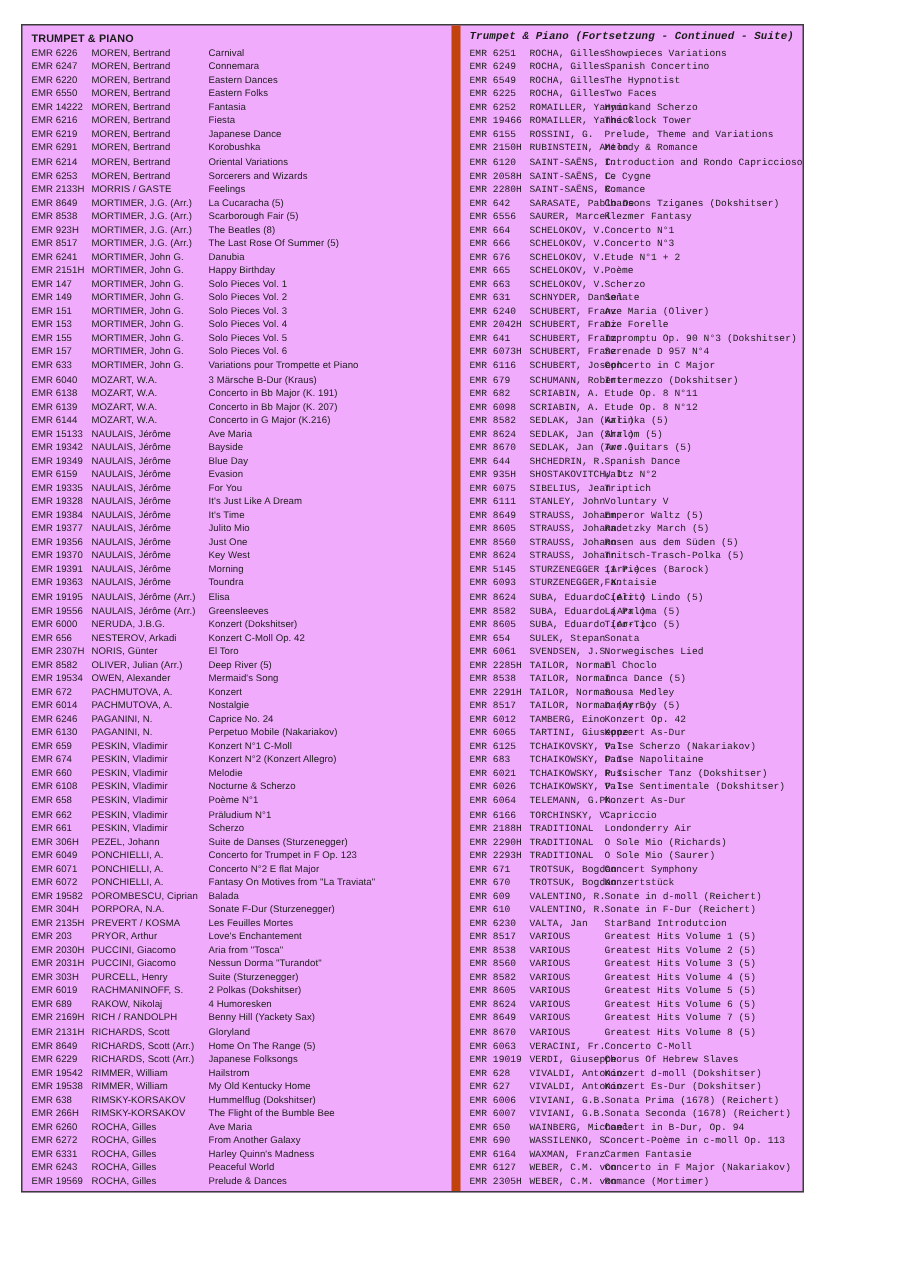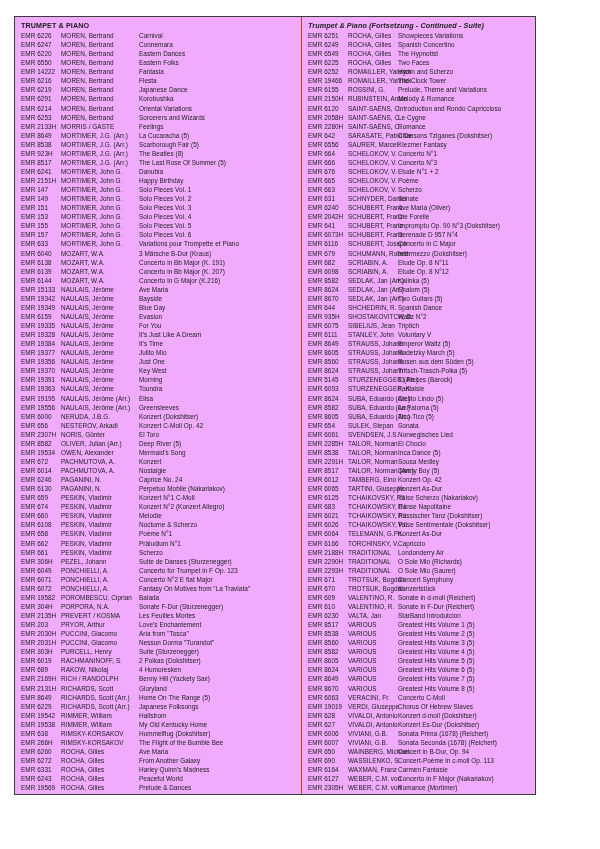--- a/index.html
+++ b/index.html
@@ -8,21 +8,21 @@
     font-family:"Liberation Sans", sans-serif; color:#1c1c1c;
     position:relative;
   }
   .catalog-box {
     position:absolute; left:14px; top:16px; width:522px; height:779px;
     border:1px solid #3c3c3c; box-sizing:border-box;
     display:flex; background:#f0abfc;
   }
   .col { box-sizing:border-box; padding:3px 4px 0 6px; overflow:hidden; }
   .col-left { width:286px; }
-  .col-right { flex:1; border-left:1px solid #c2410c; }
+  .col-right { flex:1; border-left:6px solid #c2410c;font-family:Liberation Mono, monospace; }
   .col-header {
     font-size:7.2px; font-weight:bold; line-height:11px; white-space:nowrap;
     letter-spacing:0.1px;
   }
   .col-right .col-header { font-style:italic; }
   .row {
     display:grid; line-height:9.07px; font-size:6.4px; white-space:nowrap;
     letter-spacing:0.05px;
   }
   .col-left .row  { grid-template-columns:40px 78px 1fr; }

